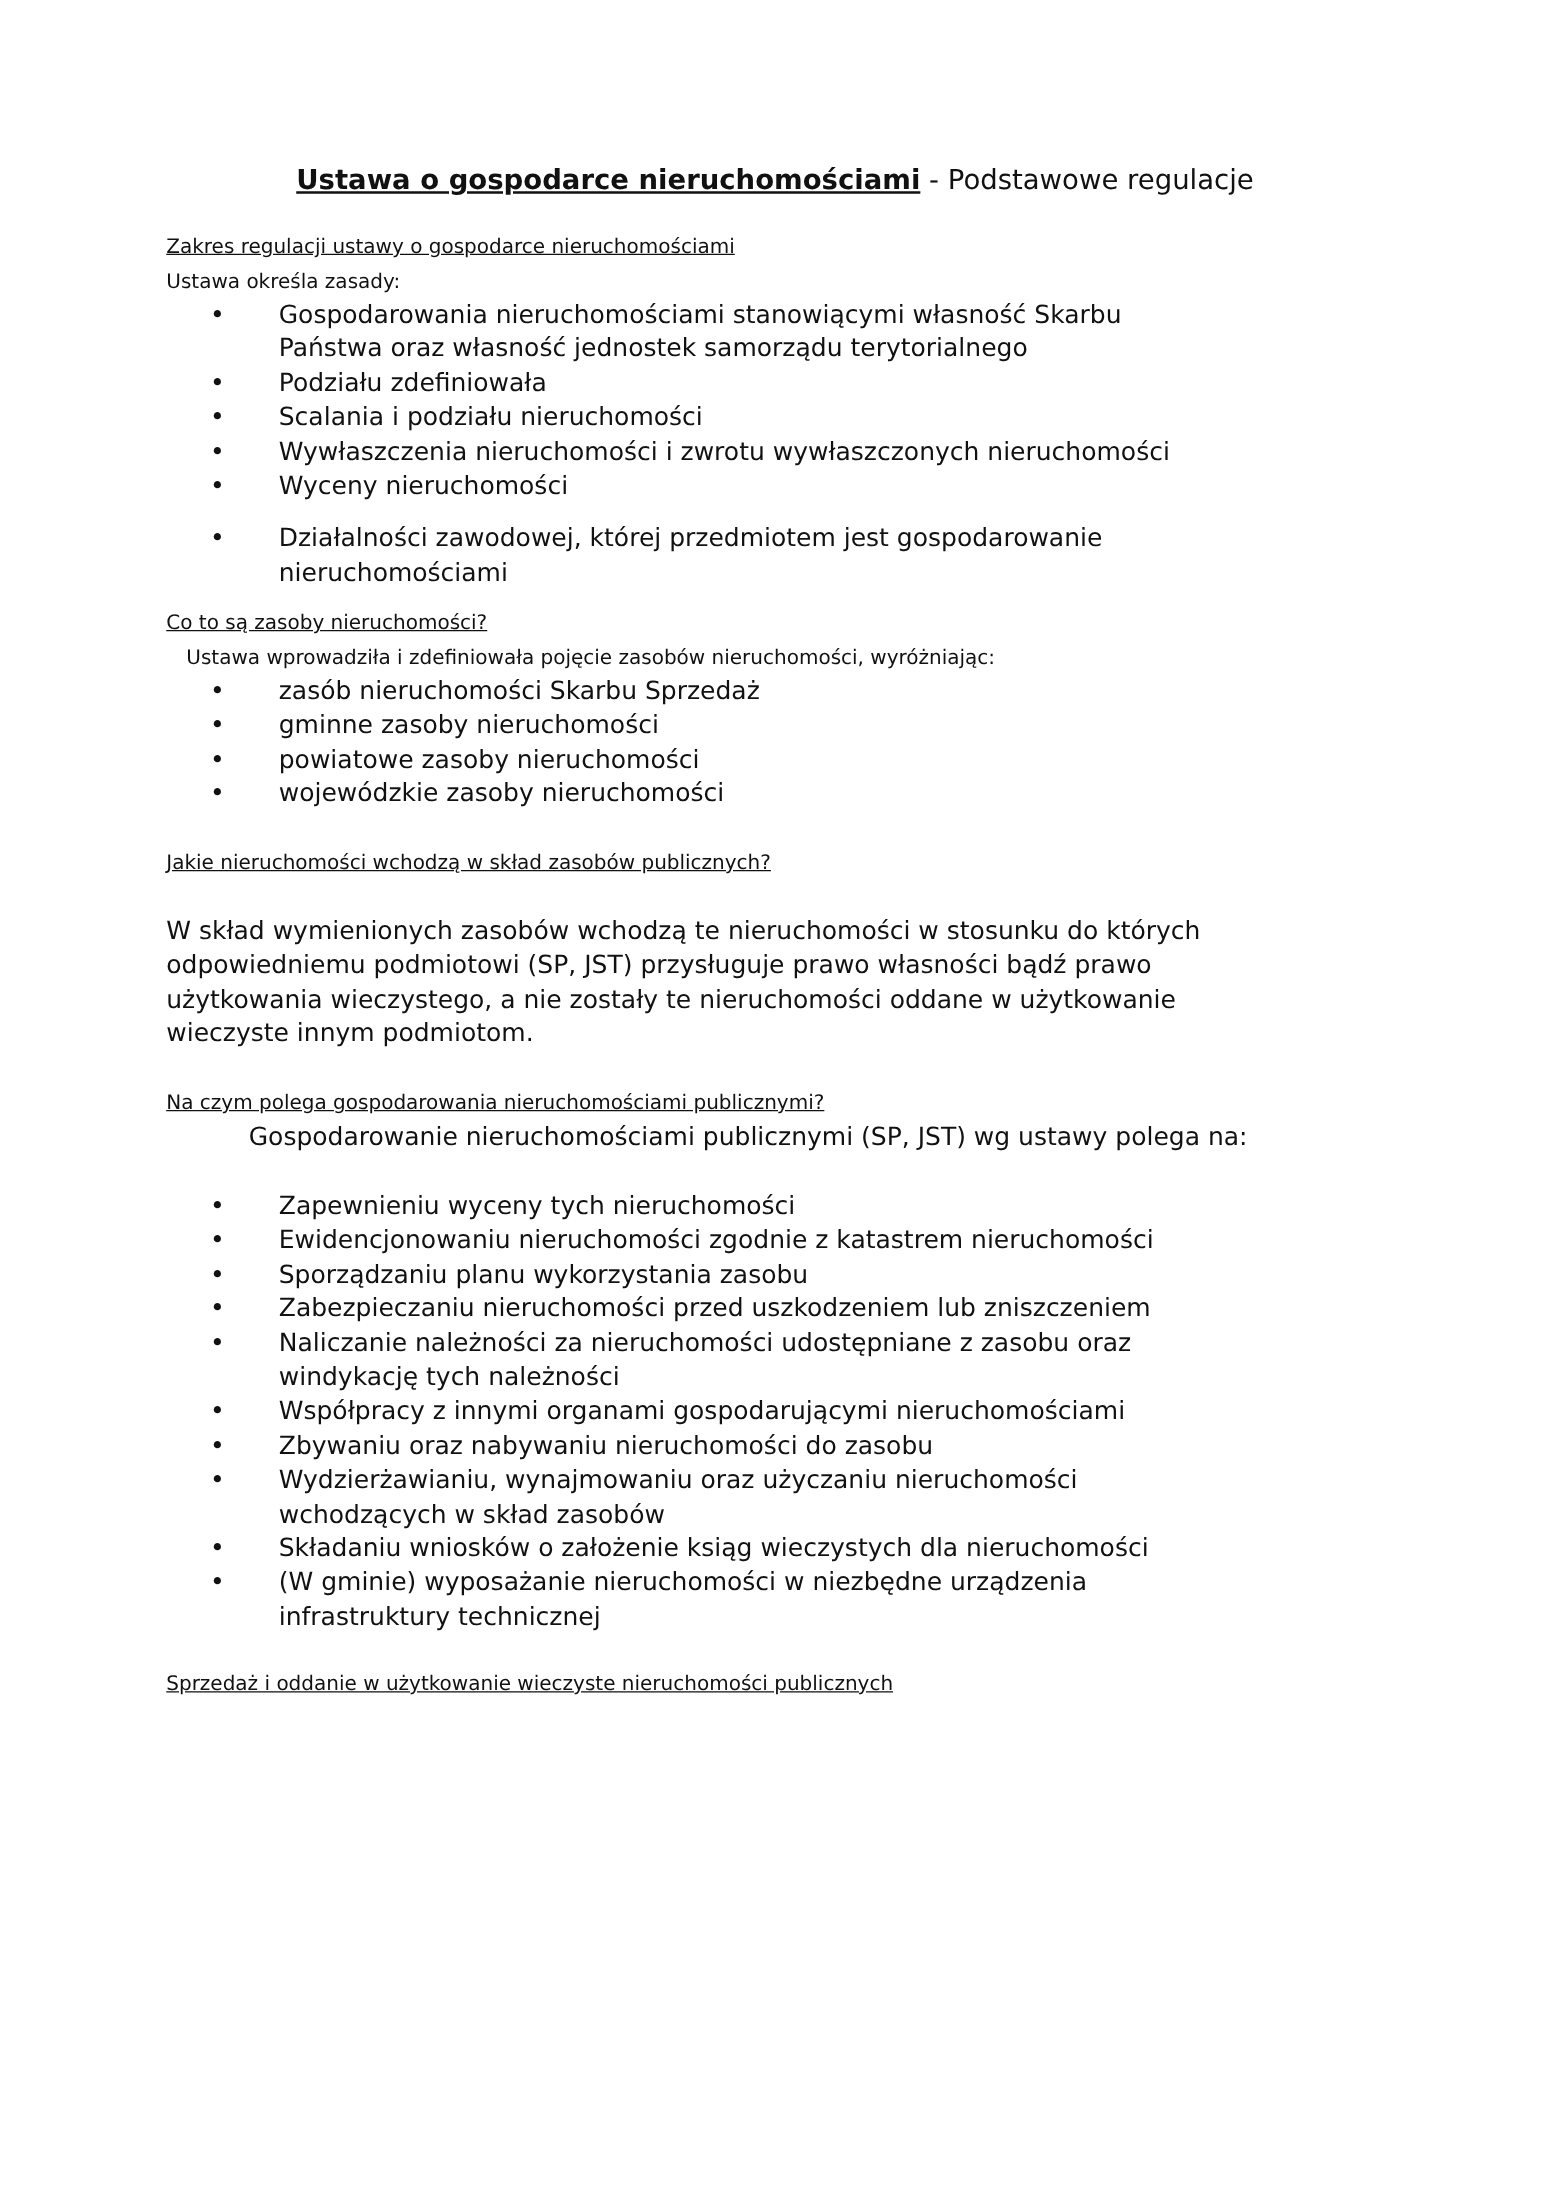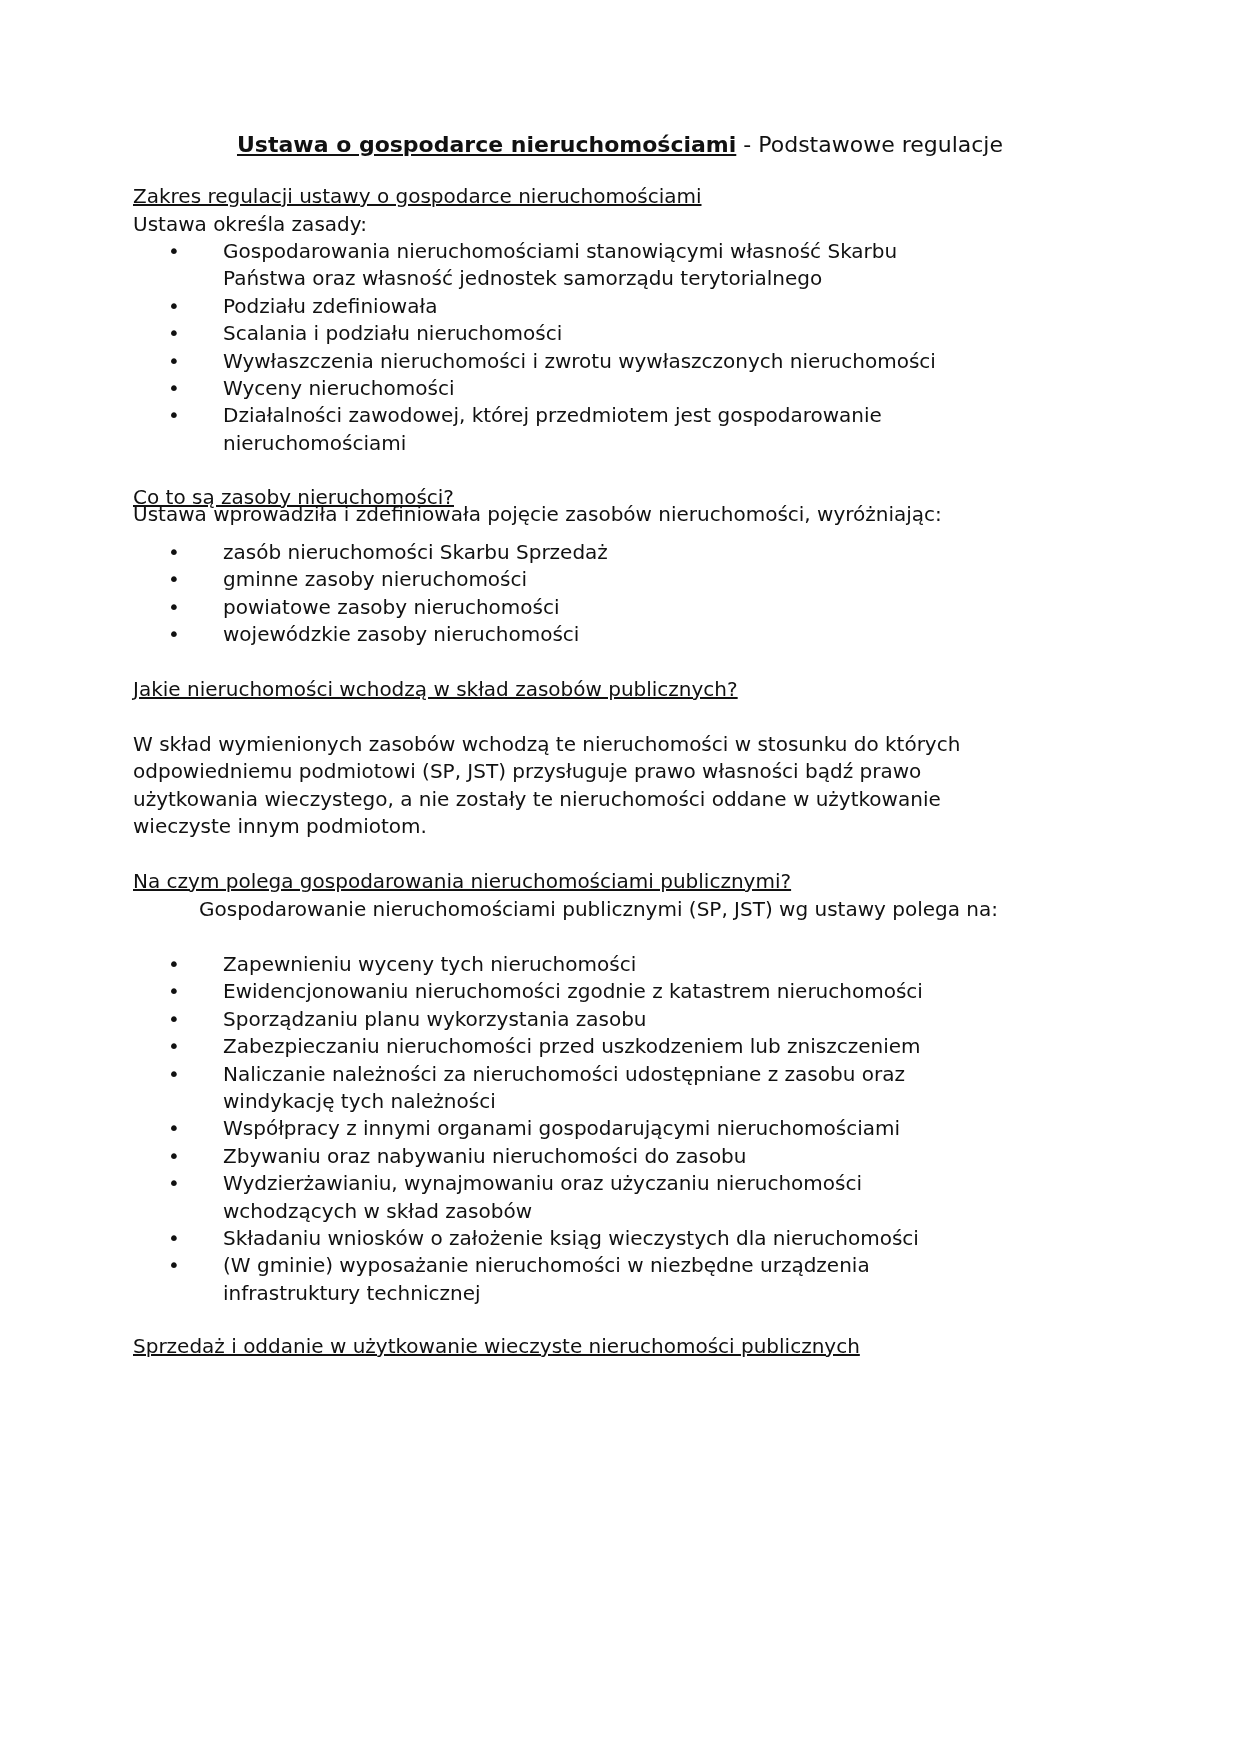--- a/index.html
+++ b/index.html
@@ -1,19 +1,19 @@
 <!DOCTYPE html>
 <html><head>
 <meta charset="utf-8">
 <style>
   html, body { margin: 0; padding: 0; background: #ffffff; }
   body { width: 1240px; height: 1754px; position: relative; overflow: hidden;
          font-family: "DejaVu Sans", sans-serif; color: #111111; }
   .page { position: absolute; left: 0; top: 0; width: 1068px; height: 1754px; }
-  .line { position: absolute; left: 133px; font-size: 20px; line-height: 27.4px; white-space: nowrap; }
+  .line { position: absolute; left: 133px; font-size: 16px; line-height: 27.4px; white-space: nowrap; }
   .title { position: absolute; top: 130px; left: 0; width: 1240px; text-align: center; font-size: 22px; line-height: 30px; white-space: nowrap; }
   .title .bold { font-weight: bold; text-decoration: underline; }
   .u { text-decoration: underline; }
   ul.bullets { list-style: none; margin: 0; padding: 0; position: absolute; left: 133px; font-size: 20px; line-height: 27.4px; width: 920px; }
   ul.bullets li { position: relative; padding-left: 90px; }
   ul.bullets li::before { content: "\2022"; position: absolute; left: 35px; top: 0; }
   .para { position: absolute; left: 133px; width: 940px; font-size: 20px; line-height: 27.4px; }
 </style>
 </head>
 <body>
@@ -25,25 +25,25 @@
   </div>
 
   <div class="line u" style="top:183px;">Zakres regulacji ustawy o gospodarce nieruchomościami</div>
   <div class="line" style="top:211px;">Ustawa określa zasady:</div>
   <ul class="bullets" style="top:238px; width:880px;">
     <li style="white-space:normal; width:720px;">Gospodarowania nieruchomościami stanowiącymi własność Skarbu Państwa oraz własność jednostek samorządu terytorialnego</li>
     <li>Podziału zdefiniowała</li>
     <li>Scalania i podziału nieruchomości</li>
     <li style="white-space:nowrap;">Wywłaszczenia nieruchomości i zwrotu wywłaszczonych nieruchomości</li>
     <li>Wyceny nieruchomości</li>
-    <li style="width:690px;">Działalności zawodowej, której przedmiotem jest gospodarowanie nieruchomościami</li>
+    <li style="width:690px;margin-top:15px;">Działalności zawodowej, której przedmiotem jest gospodarowanie nieruchomościami</li>
   </ul>
 
   <div class="line u" style="top:484px;">Co to są zasoby nieruchomości?</div>
-  <div class="line" style="top:501px;">Ustawa wprowadziła i zdefiniowała pojęcie zasobów nieruchomości, wyróżniając:</div>
+  <div class="line" style="top:512px;margin-left:16px;">Ustawa wprowadziła i zdefiniowała pojęcie zasobów nieruchomości, wyróżniając:</div>
   <ul class="bullets" style="top:539px;">
     <li>zasób nieruchomości Skarbu Sprzedaż</li>
     <li>gminne zasoby nieruchomości</li>
     <li>powiatowe zasoby nieruchomości</li>
     <li>wojewódzkie zasoby nieruchomości</li>
   </ul>
 
   <div class="line u" style="top:676px;">Jakie nieruchomości wchodzą w skład zasobów publicznych?</div>
   <div class="para" style="top:731px; width:830px;">W skład wymienionych zasobów wchodzą te nieruchomości w stosunku do których odpowiedniemu podmiotowi (SP, JST) przysługuje prawo własności bądź prawo użytkowania wieczystego, a nie zostały te nieruchomości oddane w użytkowanie wieczyste innym podmiotom.</div>
 

